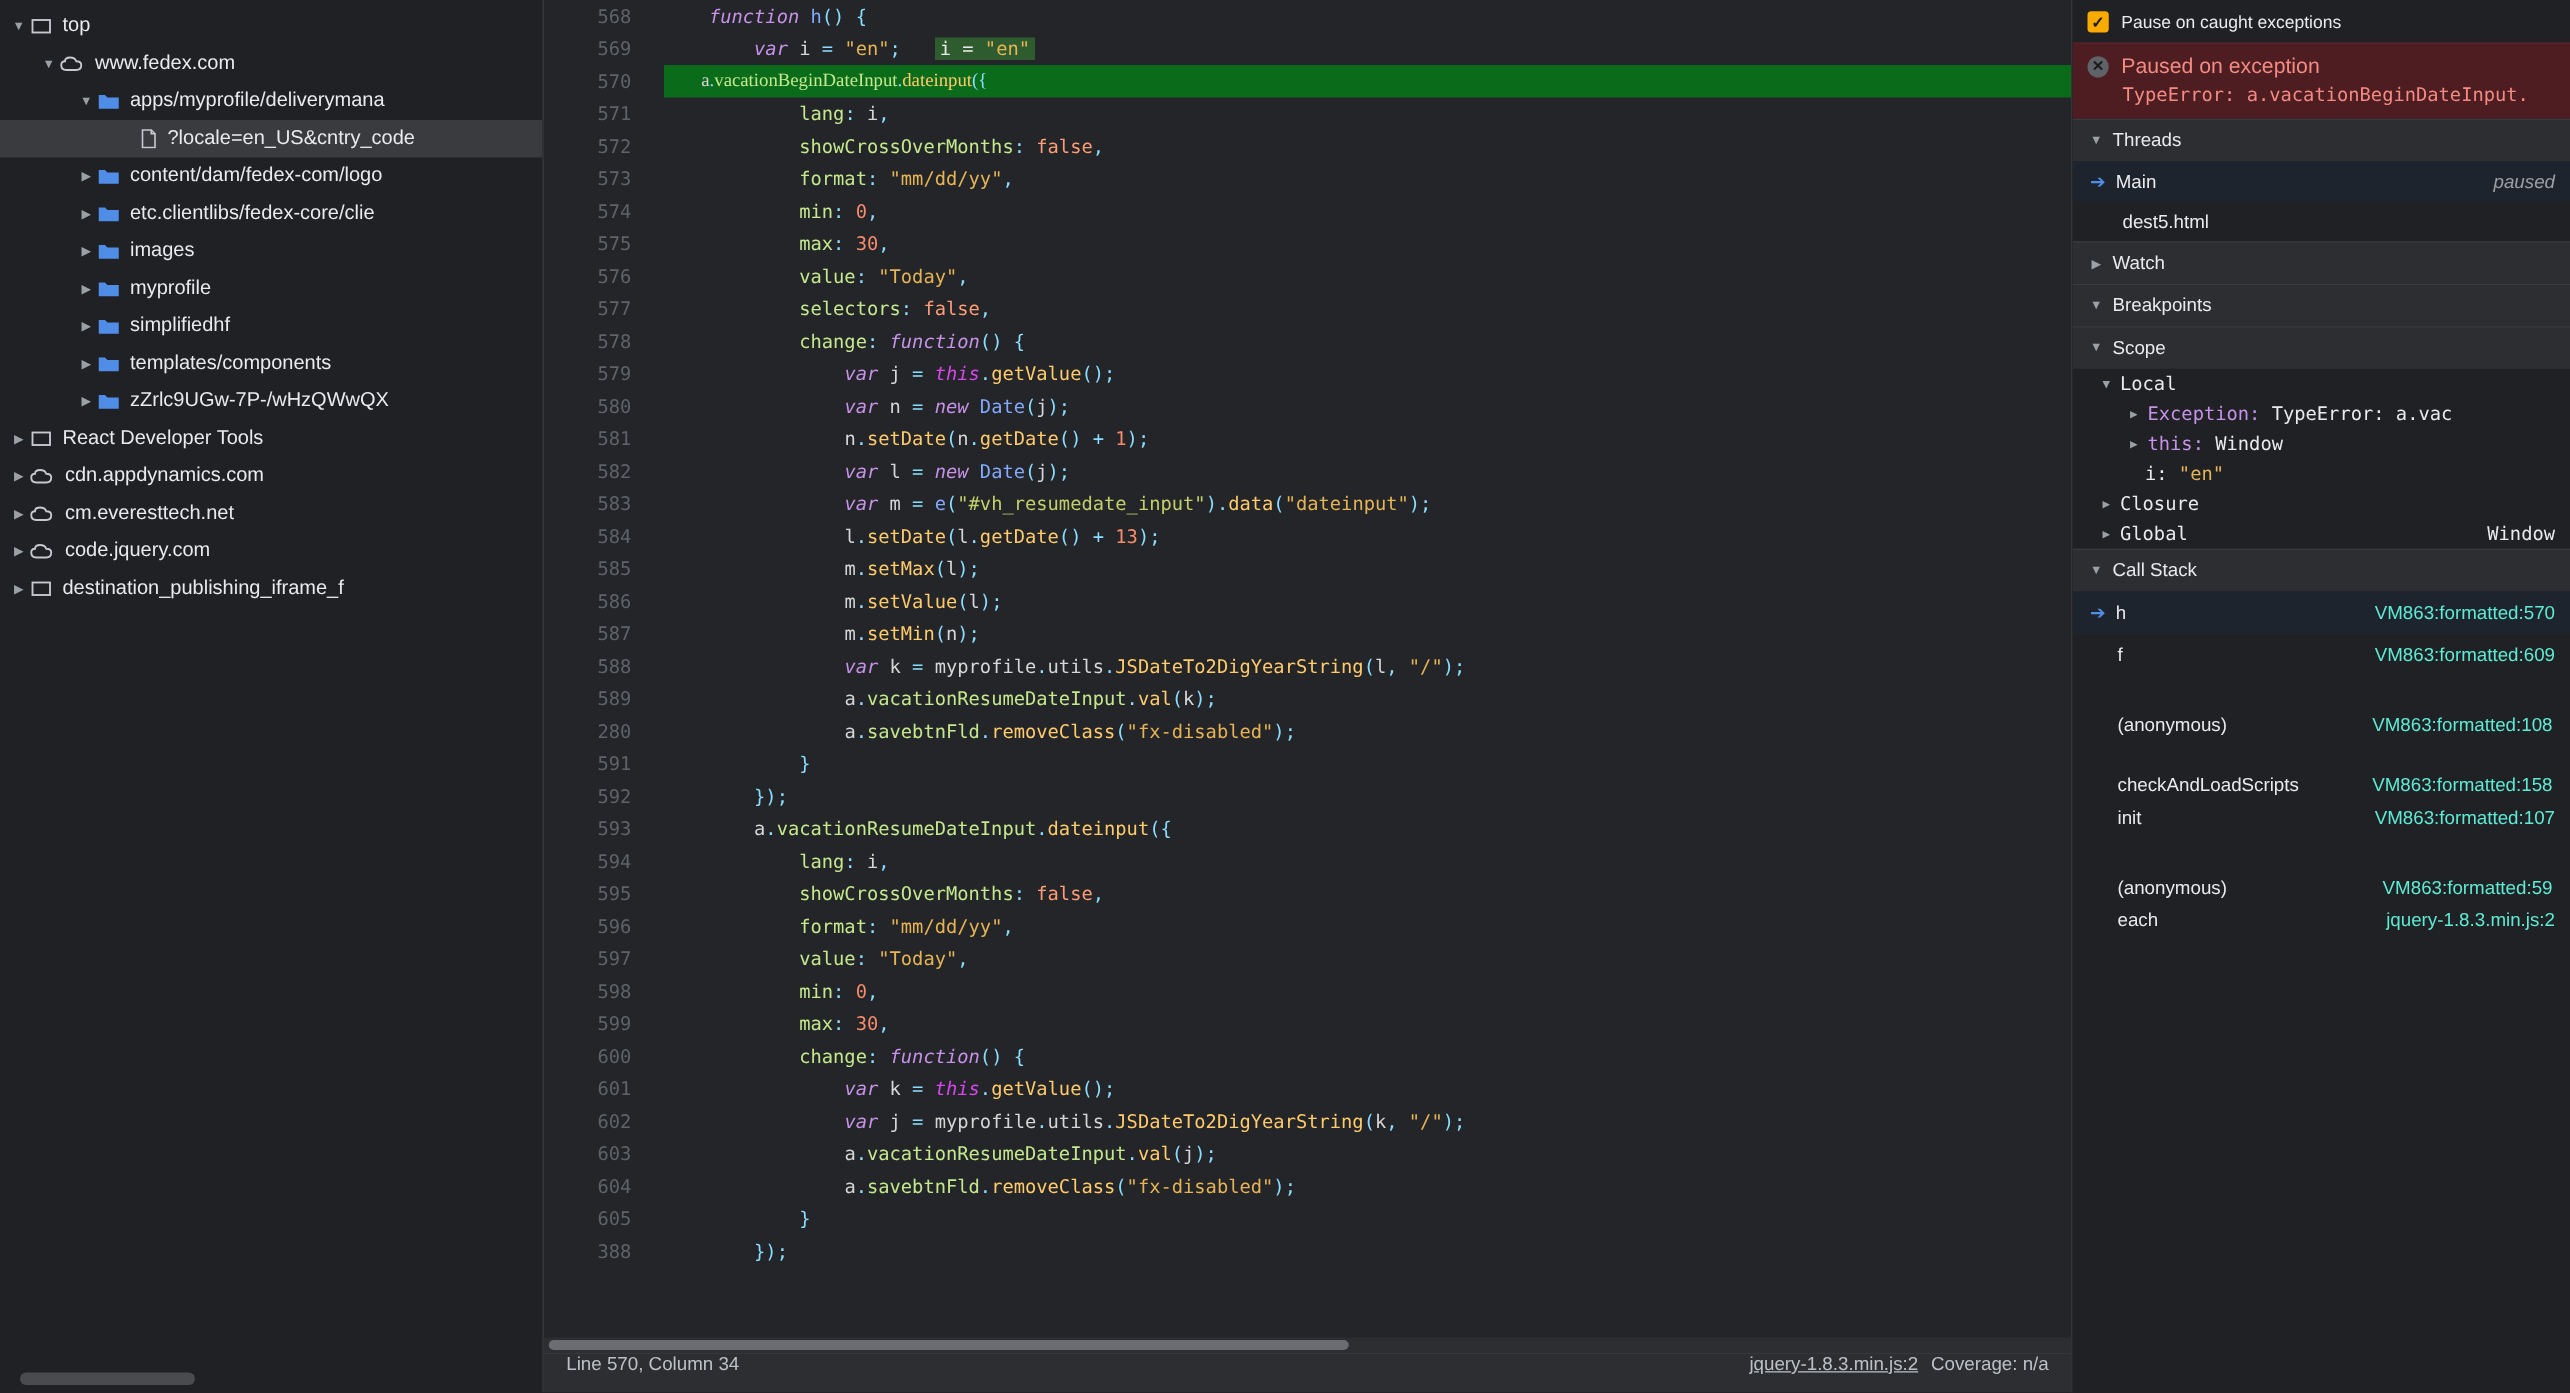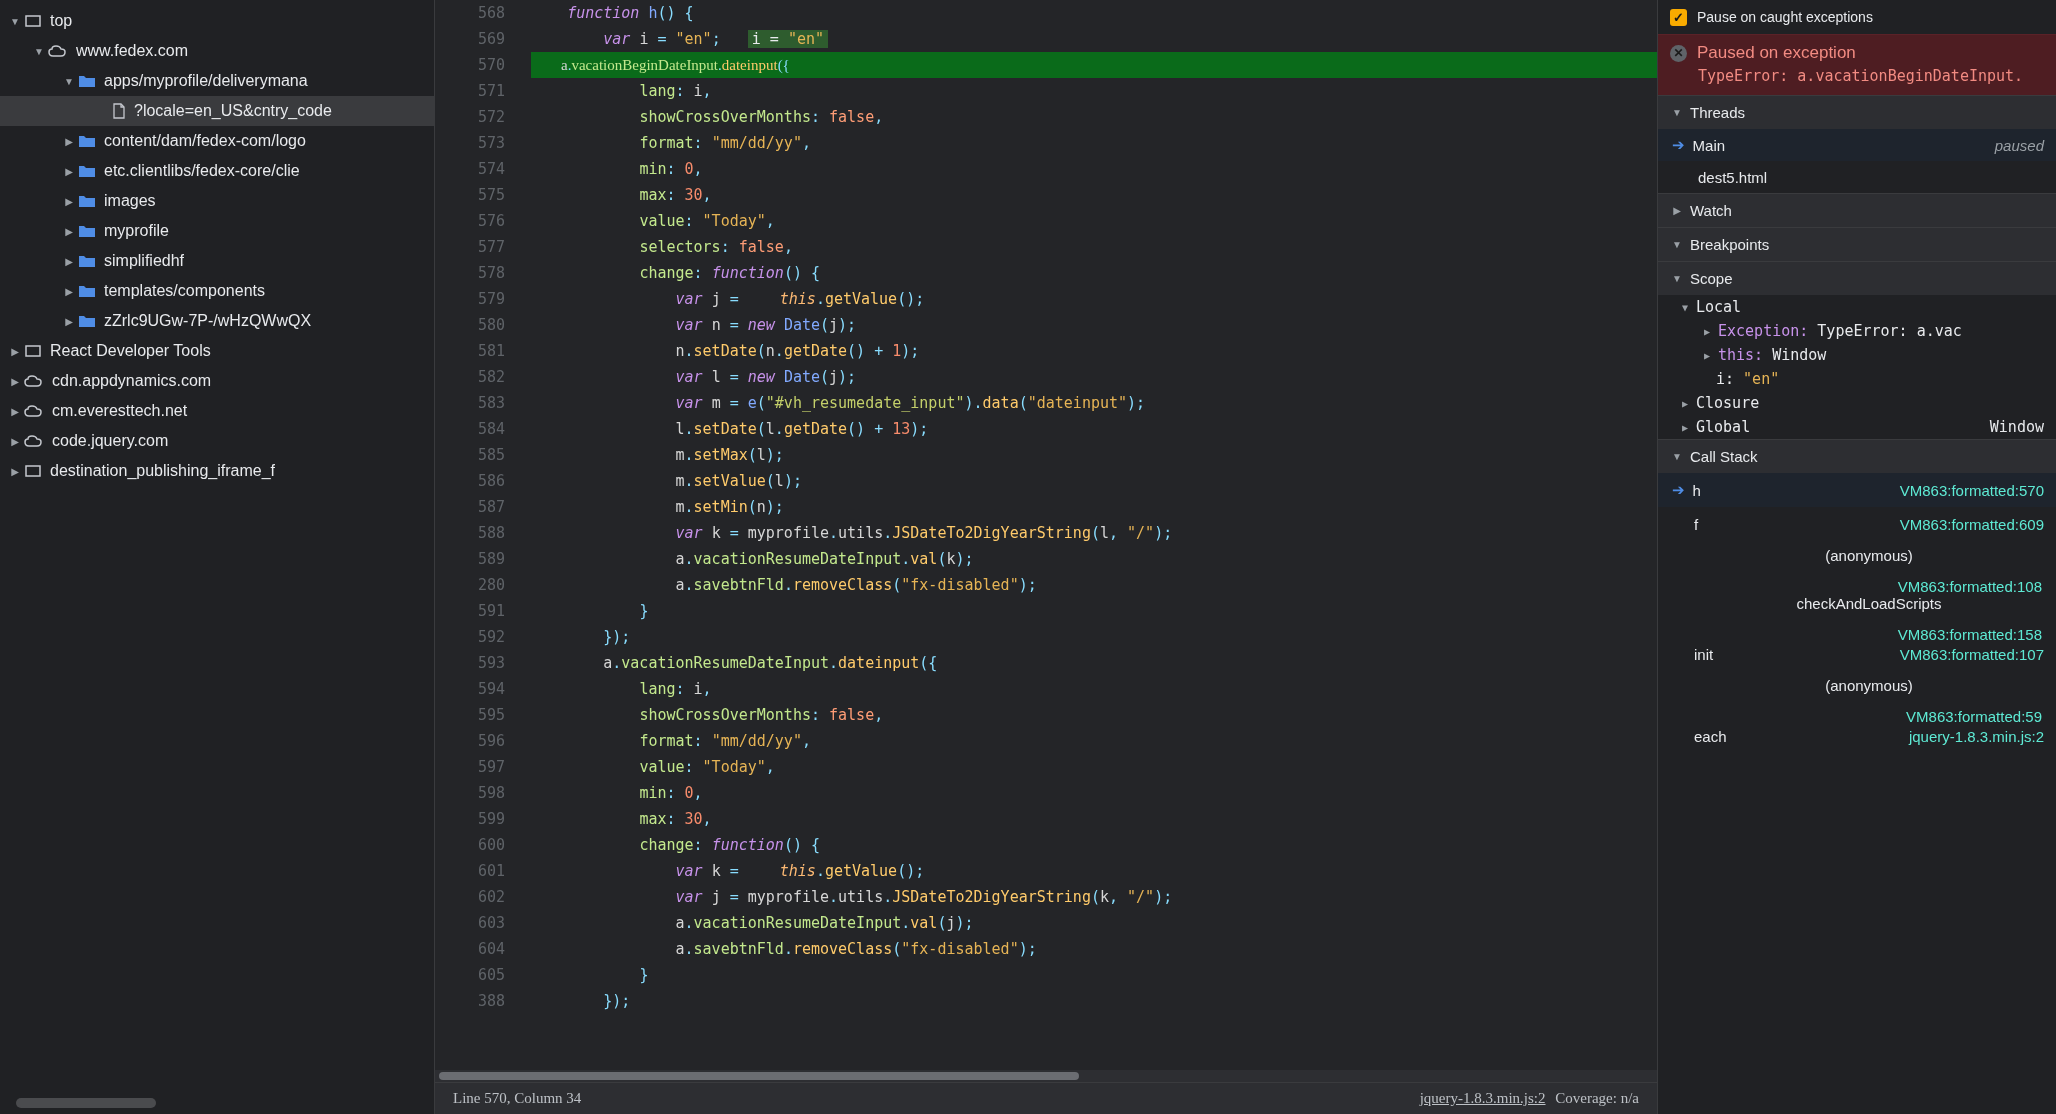--- a/index.html
+++ b/index.html
@@ -90,35 +90,34 @@
 
 .kw { color: #c792ea; font-style: italic; }
 .fn { color: #82aaff; }
 .prop { color: #c3e88d; }
 .str { color: #e6b455; }
 .str2 { color: #c3cf6a; }
 .num { color: #f78c6c; }
 .bool { color: #ff9d76; }
 .punct { color: #89ddff; }
 .meth { color: #ffcb6b; }
-.this { color: #fdba74; font-style: italic; margin-left: 32px; }
+.this { color: #d946ef; font-style: italic; }
 .var { color: #d6d6d6; }
 .obj { color: #d6d6d6; }
 
 .statusbar {
   height: 32px;
   background: #2d2e32;
   display: flex;
-  align-items: center;
+  align-items: flex-start;
   justify-content: space-between;
   padding: 0 18px;
   font-size: 15px;
   color: #bdc1c6;
   border-top: 1px solid #3a3b3e;
-  font-family: Liberation Serif, serif;
 }
 .statusbar .right a { color: #bdc1c6; text-decoration: underline; margin-right: 6px; }
 .h-scroll {
   height: 12px;
   background: #2d2e32;
   position: relative;
 }
 .h-scroll-thumb {
   position: absolute;
   left: 4px; top: 2px;
@@ -229,21 +228,21 @@
 .scope-val-str { color: #e6b455; }
 .scope-indent { padding-left: 42px; }
 .callstack-row {
   display: flex;
   align-items: center;
   height: 34px;
   padding: 0 12px 0 14px;
   font-size: 15px;
   justify-content: space-between;
 }
-.callstack-row.tall { height: 48px; align-items: center; padding-top: 6px; flex-direction: column; gap: 14px; }
+.callstack-row.tall { height: 48px; align-items: flex-end; padding-top: 6px; flex-direction: row; gap: 14px; }
 .callstack-row.tall .right { align-self: flex-end; padding-right: 2px; }
 .callstack-row .left { display: flex; align-items: center; }
 .callstack-row .right { color: #5eead4; font-size: 15px; }
 
 .bottom-scroll {
   position: absolute;
   bottom: 6px; left: 16px;
   width: 140px; height: 10px;
   background: #4a4b4e;
   border-radius: 5px;

